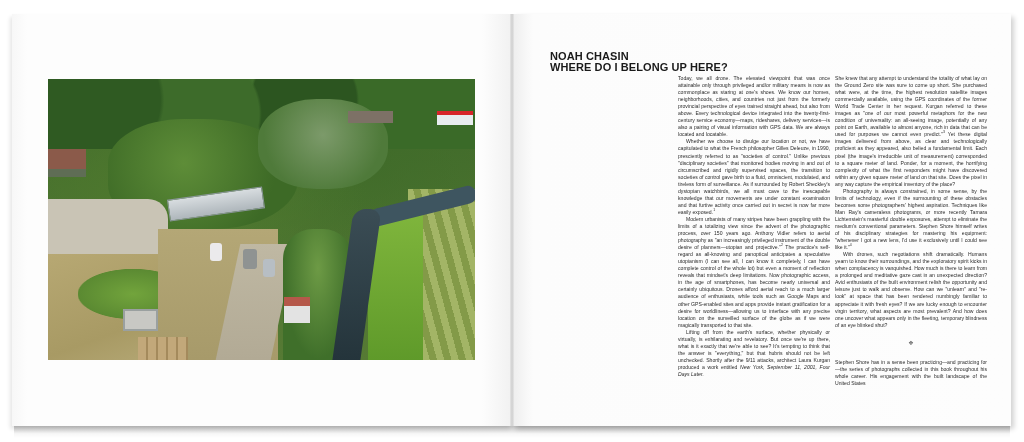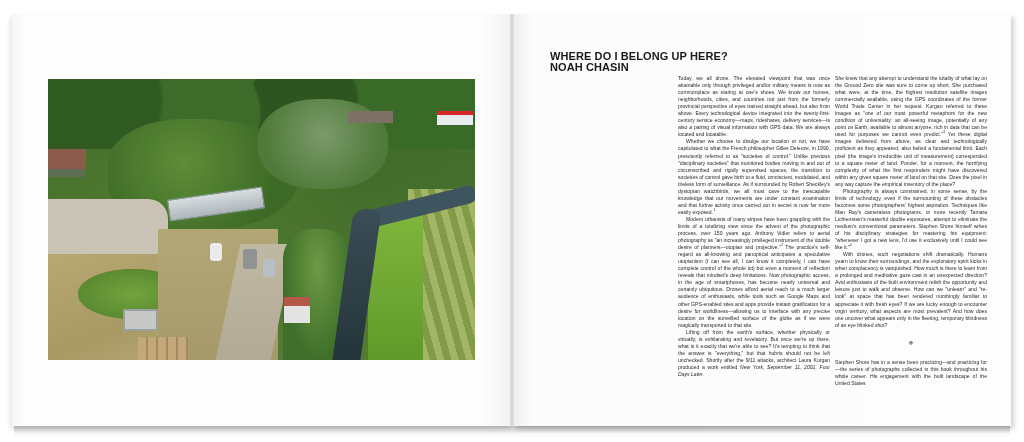--- a/index.html
+++ b/index.html
@@ -140,22 +140,22 @@
     <div class="ph house-long"></div>
     <div class="ph shed"></div>
     <div class="ph car1"></div>
     <div class="ph car2"></div>
     <div class="ph car3"></div>
     <div class="ph debris"></div>
     <div class="ph pallets"></div>
   </div>
 
   <div class="title">
+    <span>Noah Chasin</span>
     <span>Where Do I Belong Up Here?</span>
-    <span>Noah Chasin</span>
   </div>
 
   <div class="col col-1">
     <p class="plain"><span>Today, we all drone. The elevated viewpoint that was once attainable only through privileged and/or military means is now as commonplace as staring at one's shoes. We know our homes, neighborhoods, cities, and countries not just from the formerly provincial perspective of eyes trained straight ahead, but also from above. Every technological device integrated into the twenty-first-century service economy—maps, rideshares, delivery services—is also a pairing of visual information with GPS data. We are always located and locatable.</span></p>
     <p class="indent"><span>Whether we choose to divulge our location or not, we have capitulated to what the French philosopher Gilles Deleuze, in 1990, presciently referred to as "societies of control." Unlike previous "disciplinary societies" that monitored bodies moving in and out of circumscribed and rigidly supervised spaces, the transition to societies of control gave birth to a fluid, omniscient, modulated, and tireless form of surveillance. As if surrounded by Robert Sheckley's dystopian watchbirds, we all must cave to the inescapable knowledge that our movements are under constant examination and that furtive activity once carried out in secret is now far more easily exposed.</span><sup>1</sup></p>
     <p class="indent"><span>Modern urbanists of many stripes have been grappling with the limits of a totalizing view since the advent of the photographic process, over 150 years ago. Anthony Vidler refers to aerial photography as "an increasingly privileged instrument of the double desire of planners—utopian and projective."</span><sup>2</sup><span> The practice's self-regard as all-knowing and panoptical anticipates a speculative utopianism (I can see all, I can know it completely, I can have complete control of the whole lot) but even a moment of reflection reveals that mindset's deep limitations. Now photographic access, in the age of smartphones, has become nearly universal and certainly ubiquitous. Drones afford aerial reach to a much larger audience of enthusiasts, while tools such as Google Maps and other GPS-enabled sites and apps provide instant gratification for a desire for worldliness—allowing us to interface with any precise location on the surveilled surface of the globe as if we were magically transported to that site.</span></p>
     <p class="indent"><span>Lifting off from the earth's surface, whether physically or virtually, is exhilarating and revelatory. But once we're up there, what is it exactly that we're able to see? It's tempting to think that the answer is "everything," but that hubris should not be left unchecked. Shortly after the 9/11 attacks, architect Laura Kurgan produced a work entitled </span><em>New York, September 11, 2001, Four Days Later.</em></p>
   </div>
 
   <div class="col col-2">

